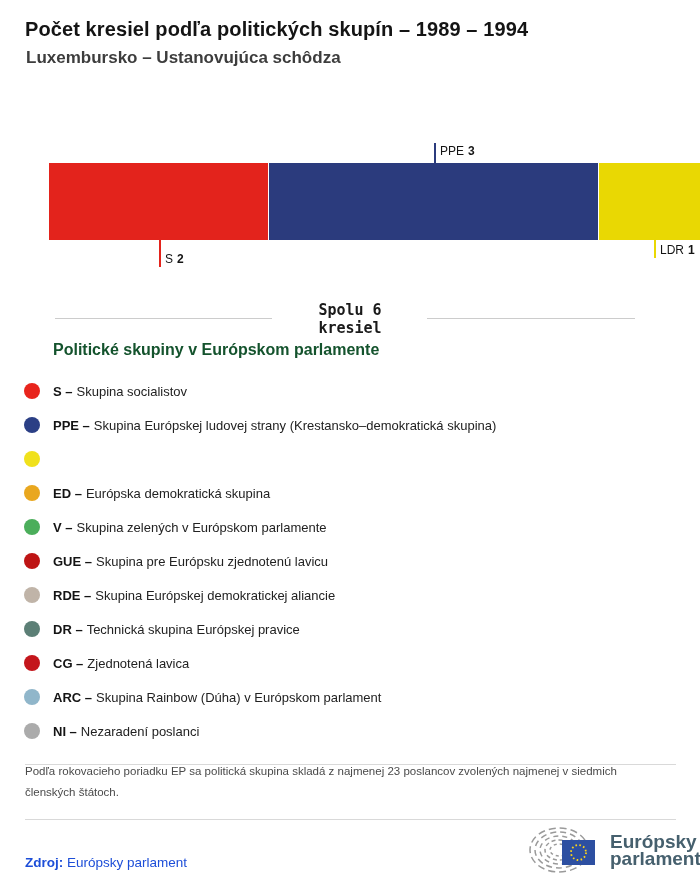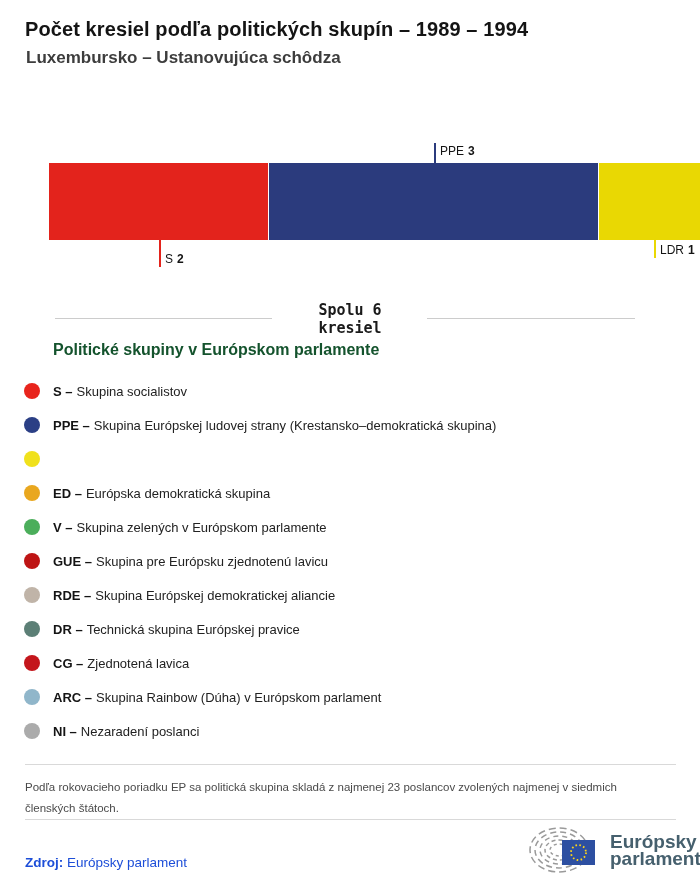--- a/index.html
+++ b/index.html
@@ -40,21 +40,21 @@
   .legend { position:absolute; left:24px; top:365px; width:660px; }
   .lrow { height:34px; display:flex; align-items:flex-end; }
   .dot { width:16px; height:16px; border-radius:50%; flex:0 0 16px; margin-right:13px; }
   .ltxt { font-size:13px; color:#222222; white-space:nowrap; }
   .ltxt b { font-weight:700; margin-right:4px; color:#141414; }
 
   
   .hr { position:absolute; left:25px; width:651px; height:1px; background:#d9d9d9; }
   .hr.top { top:764px; }
   .hr.bottom { top:819px; }
-  .footnote { position:absolute; left:25px; top:777px; width:640px; font-size:11.5px; line-height:21px; color:#4a4a4a; }
+  .footnote { position:absolute; left:25px; top:761px; width:640px; font-size:11.5px; line-height:21px; color:#4a4a4a; }
   .source { position:absolute; left:25px; top:855px; font-size:13.5px; color:#1d4ed8; }
   .source b { font-weight:700; }
   .logo { position:absolute; left:528px; top:825px; display:flex; align-items:center; }
   .logo-text { margin-left:8px; font-size:19px; font-weight:700; color:#46606e; line-height:17px; }
 </style>
 </head>
 <body>
 
 <div class="page">
 

